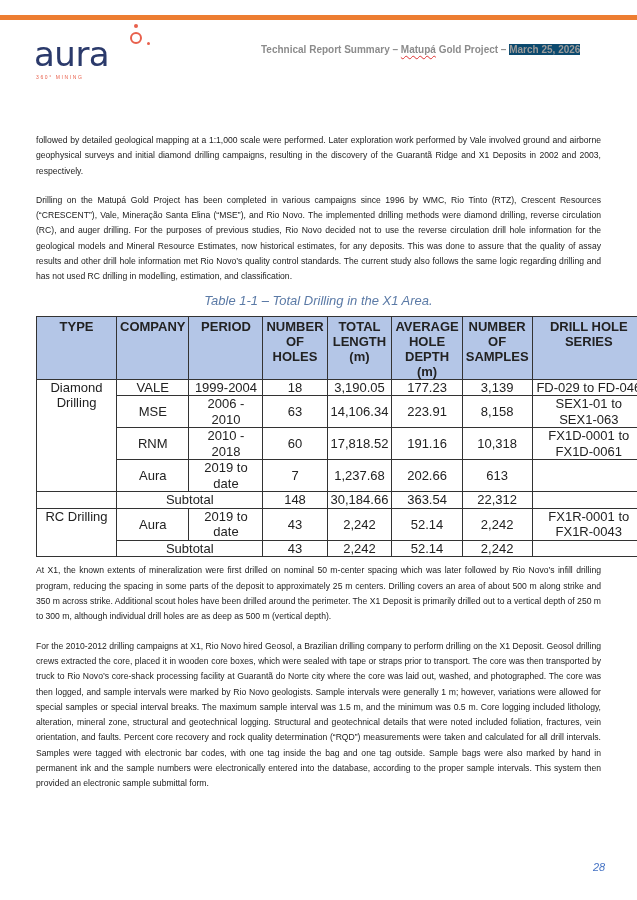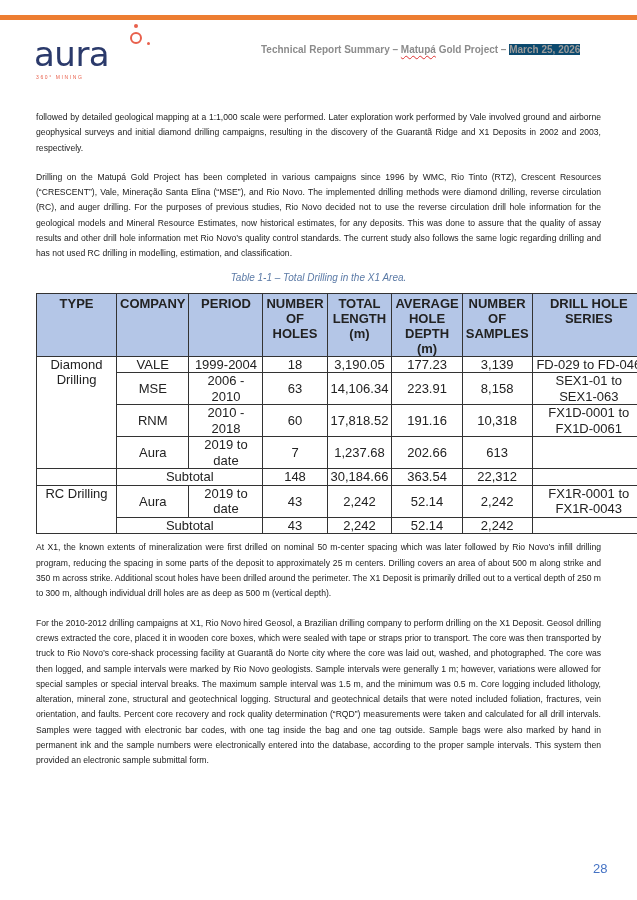--- a/index.html
+++ b/index.html
@@ -11,33 +11,33 @@
   .top-bar { position: absolute; left: 0; top: 15px; width: 637px; height: 5px; background: #ed7d31; }
   .logo { position: absolute; left: 34px; top: 22px; width: 120px; height: 60px; }
   .logo-word { position: absolute; left: 0; top: 12px; font-size: 34px; color: #2b3a6b; letter-spacing: -0.5px; font-family: "DejaVu Sans", sans-serif; font-weight: normal; }
   .logo-tag { position: absolute; left: 2px; top: 52px; font-size: 5px; letter-spacing: 1.6px; color: #e8604c; }
   .logo-dot { position: absolute; left: 100px; top: 2px; width: 4px; height: 4px; border-radius: 50%; background: #e8604c; }
   .logo-ring { position: absolute; left: 96px; top: 10px; width: 8px; height: 8px; border: 2px solid #e8604c; border-radius: 50%; }
   .logo-dot2 { position: absolute; left: 113px; top: 20px; width: 3px; height: 3px; border-radius: 50%; background: #e8604c; }
   .header-text { position: absolute; left: 261px; top: 44px; font-size: 10px; color: #8c8c8c; font-weight: bold; white-space: nowrap; }
   .header-text .under { text-decoration: underline wavy #d33; text-underline-offset: 2px; }
   .header-text .hl { background: #0c4a6e; color: #9a9a9a; }
-  .content { position: absolute; left: 36px; top: 110px; width: 565px; font-size: 8.6px; line-height: 15.3px; }
+  .content { position: absolute; left: 36px; top: 133px; width: 565px; font-size: 8.6px; line-height: 15.3px; }
   p { margin: 0 0 14px 0; text-align: justify; }
   h2 { margin: 9px 0 9px 0; font-size: 11px; color: #2e4a7d; font-weight: bold; }
   h2 .num { display: inline-block; width: 34px; }
-  .caption { text-align: center; font-style: italic; font-size: 10px; color: #5b7aa6; margin: -6px 0 8px 0; }
+  .caption { text-align: center; font-style: italic; font-size: 13px; color: #5b7aa6; margin: -6px 0 8px 0; }
   table { border-collapse: collapse; width: 610px; font-size: 13px; }
   th, td { border: 1px solid #333; text-align: center; padding: 0 3px; }
   th { background: #b4c6e7; font-weight: bold; vertical-align: top; height: 45px; line-height: 15px; padding-top: 2px; }
   td { height: 15.5px; line-height: 15.5px; }
   td.type { vertical-align: top; }
   td.blank-type { border-top: none; border-bottom: none; }
   .tbl-wrap { margin-bottom: 6px; }
-  .page-num { position: absolute; left: 593px; top: 861px; font-size: 13px; color: #4472c4; }
+  .page-num { position: absolute; left: 593px; top: 861px; font-size: 11px; color: #4472c4; font-style: italic; }
 </style>
 </head>
 <body>
 
 <div class="top-bar"></div>
 
 <div class="logo">
   <span class="logo-dot"></span>
   <span class="logo-ring"></span>
   <span class="logo-dot2"></span>

